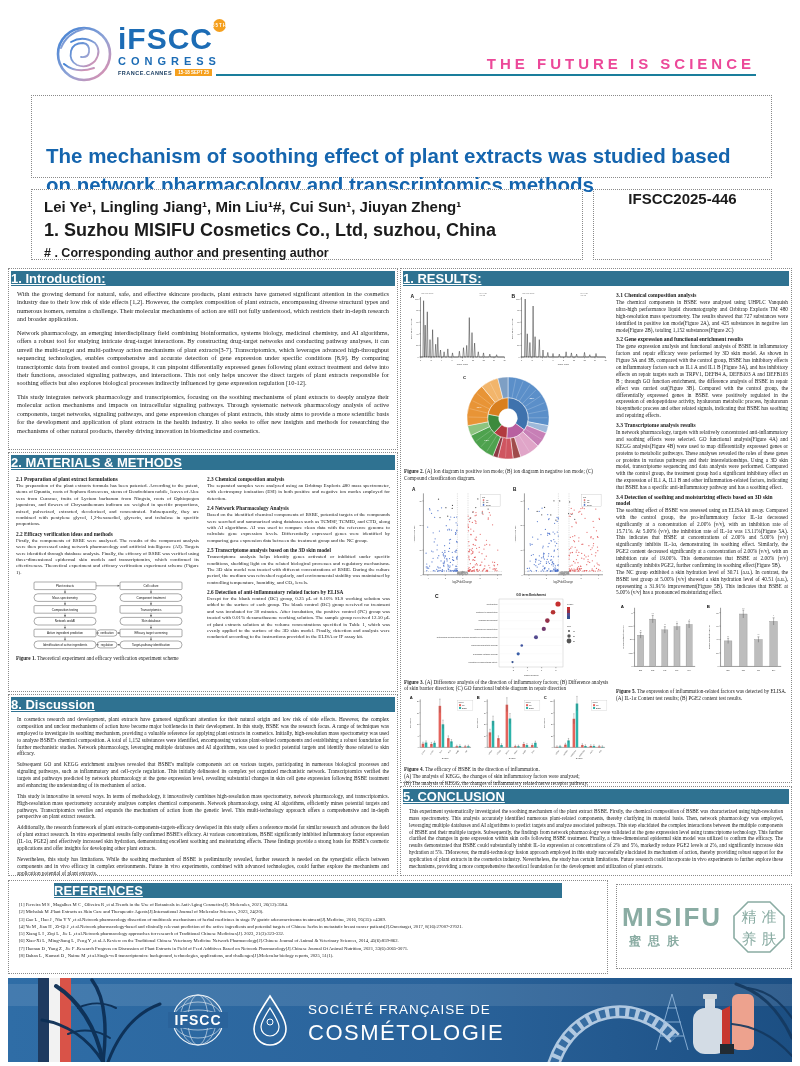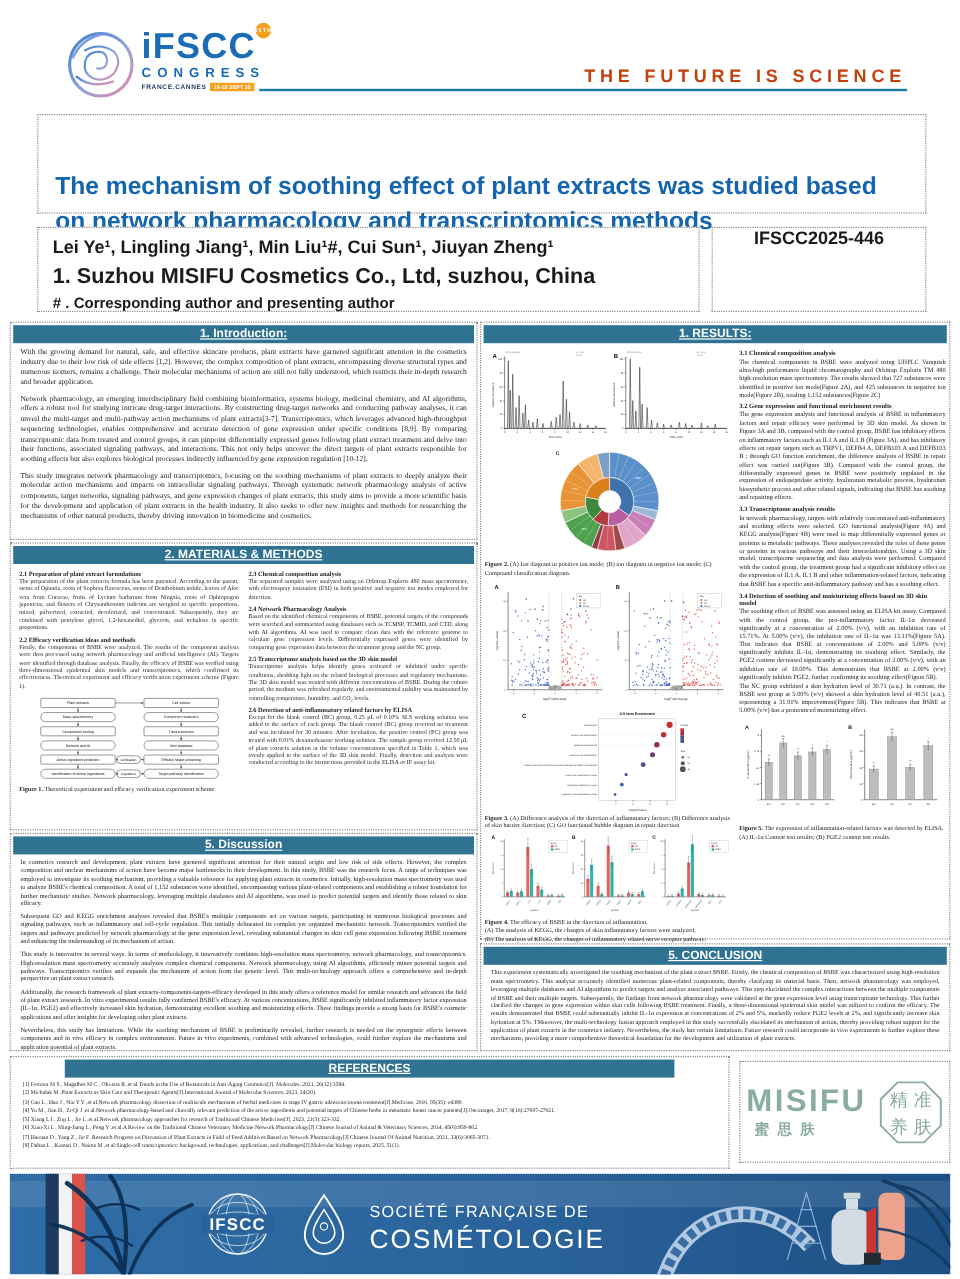--- a/index.html
+++ b/index.html
@@ -1,29 +1,29 @@
 <!DOCTYPE html>
 <html><head>
 <meta charset="utf-8">
 <style>
 *{margin:0;padding:0;box-sizing:border-box;}
 html,body{background:#fff;}
 .page{position:relative;width:800px;height:1066px;background:#fff;font-family:"Liberation Serif",serif;color:#1b1b1b;overflow:hidden;}
 .abs{position:absolute;}
 .dotted{border:1px dotted #8a8a8a;background:#fff;}
-.secbar{background:#2f7291;color:#fff;font-family:"Liberation Sans",sans-serif;font-weight:bold;text-align:center;text-decoration:underline;height:15px;line-height:15px;font-size:10px;margin:2px 2px 3px;}
+.secbar{background:#2f7291;color:#fff;font-family:"Liberation Sans",sans-serif;font-weight:bold;text-decoration:underline;height:15px;line-height:15px;font-size:13px;margin:2px 2px 3px;}
 
 .lg-text{position:absolute;left:118px;top:24px;font-family:"Liberation Sans",sans-serif;}
 .lg-word{position:relative;display:inline-block;font-size:30px;font-weight:bold;color:#1c6cb5;letter-spacing:1px;line-height:30px;}
 .lg-badge{position:absolute;right:-13px;top:-5px;background:#f5a01e;color:#fff;border-radius:50%;width:13px;height:13px;font-size:4.5px;display:flex;align-items:center;justify-content:center;font-weight:bold;}
 .lg-congress{font-size:11px;letter-spacing:5px;color:#1c6cb5;font-weight:bold;margin-top:1px;}
 .lg-loc{display:flex;align-items:center;gap:3px;margin-top:2px;}
 .lg-city{font-size:5.5px;font-weight:bold;color:#1b3f63;letter-spacing:.5px;}
 .lg-date{background:#f5a01e;color:#fff;font-size:4.5px;padding:1px 3px;font-weight:bold;}
-.tagline{position:absolute;right:45px;top:55px;color:#c2410c;font-family:"Liberation Sans",sans-serif;font-weight:bold;font-size:15px;letter-spacing:4px;}
+.tagline{position:absolute;right:45px;top:55px;color:#ec4899;font-family:"Liberation Sans",sans-serif;font-weight:bold;font-size:15px;letter-spacing:4px;}
 .hline{position:absolute;left:216px;top:74px;width:540px;height:2px;background:#1a7e9c;}
 
 .titlebox{left:31px;top:95px;width:741px;height:83px;padding:9px 14px;}
 .title{font-family:"Liberation Sans",sans-serif;font-weight:bold;font-size:20.5px;line-height:1.42;color:#1565ae;margin-top:36px;}
 .authbox{left:31px;top:189px;width:552px;height:71px;padding:8px 12px;font-family:"Liberation Sans",sans-serif;font-weight:bold;}
 .auth1{font-size:15px;margin-bottom:5px;}
 .auth2{font-size:18px;margin-bottom:5px;}
 .auth3{font-size:12.5px;}
 .idbox{left:593px;top:189px;width:179px;height:71px;display:flex;align-items:flex-start;justify-content:center;font-family:"Liberation Sans",sans-serif;font-weight:bold;font-size:15px;}
 
@@ -202,21 +202,21 @@
         <p class="mb">Based on the identified chemical components of BSBE, potential targets of the compounds were searched and summarized using databases such as TCMSP, TCMID, and CTD, along with AI algorithms. AI was used to compare clean data with the reference genome to calculate gene expression levels. Differentially expressed genes were identified by comparing gene expression data between the treatment group and the NC group.</p>
         <div class="mh">2.5 Transcriptome analysis based on the 3D skin model</div>
         <p class="mb">Transcriptome analysis helps identify genes activated or inhibited under specific conditions, shedding light on the related biological processes and regulatory mechanisms. The 3D skin model was treated with different concentrations of BSBE. During the culture period, the medium was refreshed regularly, and environmental stability was maintained by controlling temperature, humidity, and CO₂ levels.</p>
         <div class="mh">2.6 Detection of anti-inflammatory related factors by ELISA</div>
         <p class="mb">Except for the blank control (BC) group, 0.25 μL of 0.10% SLS working solution was added to the surface of each group. The blank control (BC) group received no treatment and was incubated for 30 minutes. After incubation, the positive control (PC) group was treated with 0.01% dexamethasone working solution. The sample group received 12.50 μL of plant extracts solution at the volume concentrations specified in Table 1, which was evenly applied to the surface of the 3D skin model. Finally, detection and analysis were conducted according to the instructions provided in the ELISA or IF assay kit.</p>
       </div>
     </div>
   </section>
 
   <section class="abs dotted discussion">
-    <div class="secbar">5. Discussion</div>
+    <div class="secbar">8. Discussion</div>
     <div class="disctext">
       <p>In cosmetics research and development, plant extracts have garnered significant attention for their natural origin and low risk of side effects. However, the complex composition and unclear mechanisms of action have become major bottlenecks in their development. In this study, BSBE was the research focus. A range of techniques was employed to investigate its soothing mechanism, providing a valuable reference for applying plant extracts in cosmetics. Initially, high-resolution mass spectrometry was used to analyze BSBE's chemical composition. A total of 1,152 substances were identified, encompassing various plant-related components and establishing a robust foundation for further mechanistic studies. Network pharmacology, leveraging multiple databases and AI algorithms, was used to predict potential targets and identify those related to skin efficacy.</p>
       <p>Subsequent GO and KEGG enrichment analyses revealed that BSBE's multiple components act on various targets, participating in numerous biological processes and signaling pathways, such as inflammatory and cell-cycle regulation. This initially delineated its complex yet organized mechanistic network. Transcriptomics verified the targets and pathways predicted by network pharmacology at the gene expression level, revealing substantial changes in skin cell gene expression following BSBE treatment and enhancing the understanding of its mechanism of action.</p>
       <p>This study is innovative in several ways. In terms of methodology, it innovatively combines high-resolution mass spectrometry, network pharmacology, and transcriptomics. High-resolution mass spectrometry accurately analyzes complex chemical components. Network pharmacology, using AI algorithms, efficiently mines potential targets and pathways. Transcriptomics verifies and expands the mechanism of action from the genetic level. This multi-technology approach offers a comprehensive and in-depth perspective on plant extract research.</p>
       <p>Additionally, the research framework of plant extracts-components-targets-efficacy developed in this study offers a reference model for similar research and advances the field of plant extract research. In vitro experimental results fully confirmed BSBE's efficacy. At various concentrations, BSBE significantly inhibited inflammatory factor expression (IL-1α, PGE2) and effectively increased skin hydration, demonstrating excellent soothing and moisturizing effects. These findings provide a strong basis for BSBE's cosmetic applications and offer insights for developing other plant extracts.</p>
       <p>Nevertheless, this study has limitations. While the soothing mechanism of BSBE is preliminarily revealed, further research is needed on the synergistic effects between components and in vivo efficacy in complex environments. Future in vivo experiments, combined with advanced technologies, could further explore the mechanisms and application potential of plant extracts.</p>
     </div>
   </section>
 
   <section class="abs dotted results">

